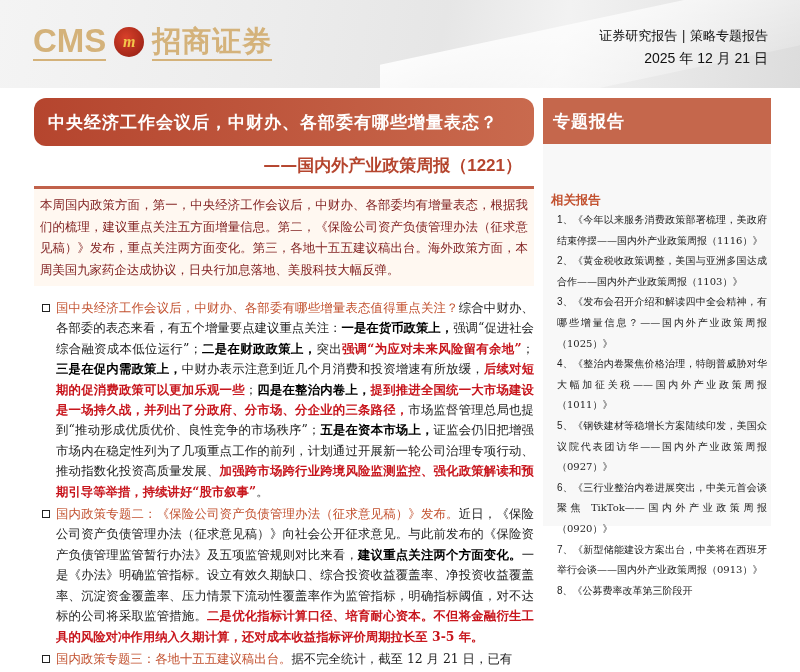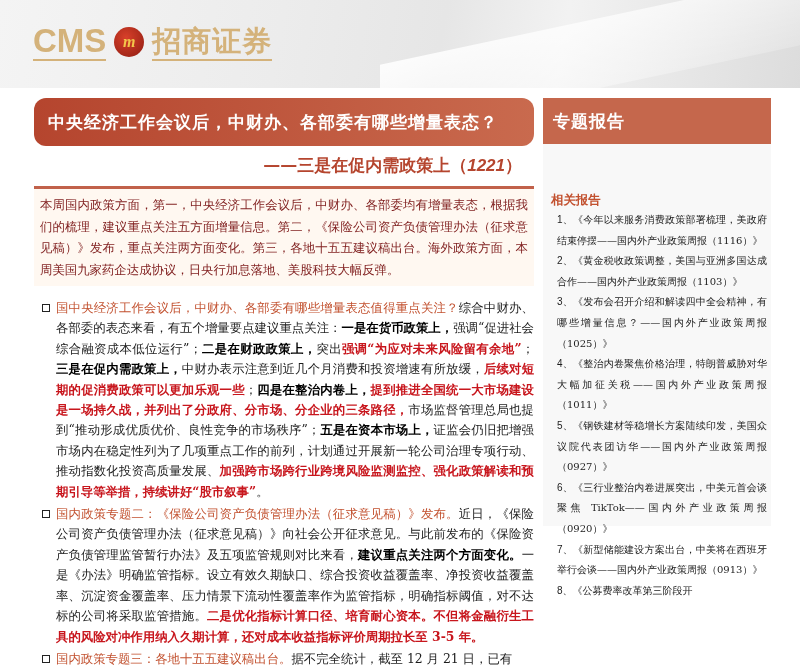--- a/index.html
+++ b/index.html
@@ -15,21 +15,21 @@
   .logo .badge { width:30px; height:30px; border-radius:50%; margin:0 8px 0 8px;
     background:radial-gradient(circle at 40% 35%,#d8402a,#8f1d12); display:flex; align-items:center; justify-content:center;
     color:#f3c64a; font-family:"Liberation Serif",serif; font-style:italic; font-weight:bold; font-size:16px; }
   .logo .cn { font-family:"DejaVu Serif",serif; font-weight:bold; font-size:29px; color:#d4b27a; border-bottom:2px solid #d4b27a; line-height:36px; letter-spacing:1px; }
   .header .meta { position:absolute; right:32px; top:25px; text-align:right; color:#111; font-size:13px; line-height:22px; }
   .header .meta .date { font-family:"Liberation Sans",sans-serif; font-size:14px; }
 
   .title-bar { position:absolute; left:34px; top:98px; width:500px; height:48px; background:linear-gradient(90deg,#b5452e,#c96a4e);
     color:#fff; font-size:17px; font-weight:bold; padding-left:14px; line-height:48px; letter-spacing:1px;border-radius:12px; }
   .subtitle { position:absolute; left:34px; top:152px; width:500px; text-align:right; padding-right:12px; font-size:17px; font-weight:bold; color:#b5452e; line-height:26px; }
-  .subtitle .num { font-family:"Liberation Sans",sans-serif;font-style:italic; }
+  .subtitle .num { font-family:"Liberation Sans",sans-serif; }
 
   .summary { position:absolute; left:34px; top:186px; width:500px; border-top:3px solid #c1614a; background:#fff8f1; padding:5px 6px 6px 6px;
     color:#7f1d1d; font-size:12.4px; line-height:21.5px; text-align:justify; }
 
   .body { position:absolute; left:38px; top:298px; width:496px; font-size:12.4px; line-height:20.4px; color:#1c1c1c; }
   .bullet { position:relative; padding-left:18px; text-align:justify; margin-bottom:2px; }
   .bullet .sq { position:absolute; left:4px; top:6px; width:8px; height:8px; border:1.3px solid #222; }
   .orange { color:#c2512f; }
   .red { color:#c8161d; font-weight:bold; }
   .bold { font-weight:bold; color:#000000; }
@@ -44,25 +44,29 @@
 </head>
 <body>
 
 <div class="header">
   <div class="arrow"></div>
   <div class="logo">
     <span class="cms">CMS</span>
     <span class="badge">m</span>
     <span class="cn">招商证券</span>
   </div>
+  <div class="meta">
+    <div>证券研究报告 | 策略专题报告</div>
+    <div class="date">2025 年 12 月 21 日</div>
+  </div>
 </div>
 
 <div class="title-bar">中央经济工作会议后，中财办、各部委有哪些增量表态？</div>
 <div class="subtitle">
-  <span>——三是在促内需政策上（</span><span class="num">1221</span><span>）</span>
+  <span>——国内外产业政策周报（</span><span class="num">1221</span><span>）</span>
 </div>
 
 <div class="summary">本周国内政策方面，第一，中央经济工作会议后，中财办、各部委均有增量表态，根据我们的梳理，建议重点关注五方面增量信息。第二，《保险公司资产负债管理办法（征求意见稿）》发布，重点关注两方面变化。第三，各地十五五建议稿出台。海外政策方面，本周美国九家药企达成协议，日央行加息落地、美股科技大幅反弹。</div>
 
 <div class="body">
   <div class="bullet">
     <span class="sq"></span>
     <span class="segs"><span class="orange">国中央经济工作会议后，中财办、各部委有哪些增量表态值得重点关注？</span><span class="plain">综合中财办、各部委的表态来看，有五个增量要点建议重点关注：</span><span class="bold">一是在货币政策上，</span><span class="plain">强调“促进社会综合融资成本低位运行”；</span><span class="bold">二是在财政政策上，</span><span class="plain">突出</span><span class="red">强调“为应对未来风险留有余地”</span><span class="plain">；</span><span class="bold">三是在促内需政策上，</span><span class="plain">中财办表示注意到近几个月消费和投资增速有所放缓，</span><span class="red">后续对短期的促消费政策可以更加乐观一些</span><span class="plain">；</span><span class="bold">四是在整治内卷上，</span><span class="red">提到推进全国统一大市场建设是一场持久战，并列出了分政府、分市场、分企业的三条路径，</span><span class="plain">市场监督管理总局也提到“推动形成优质优价、良性竞争的市场秩序”；</span><span class="bold">五是在资本市场上，</span><span class="plain">证监会仍旧把增强市场内在稳定性列为了几项重点工作的前列，计划通过开展新一轮公司治理专项行动、推动指数化投资高质量发展、</span><span class="red">加强跨市场跨行业跨境风险监测监控、强化政策解读和预期引导等举措，持续讲好“股市叙事”</span><span class="plain">。</span></span>
   </div>
   <div class="bullet">

